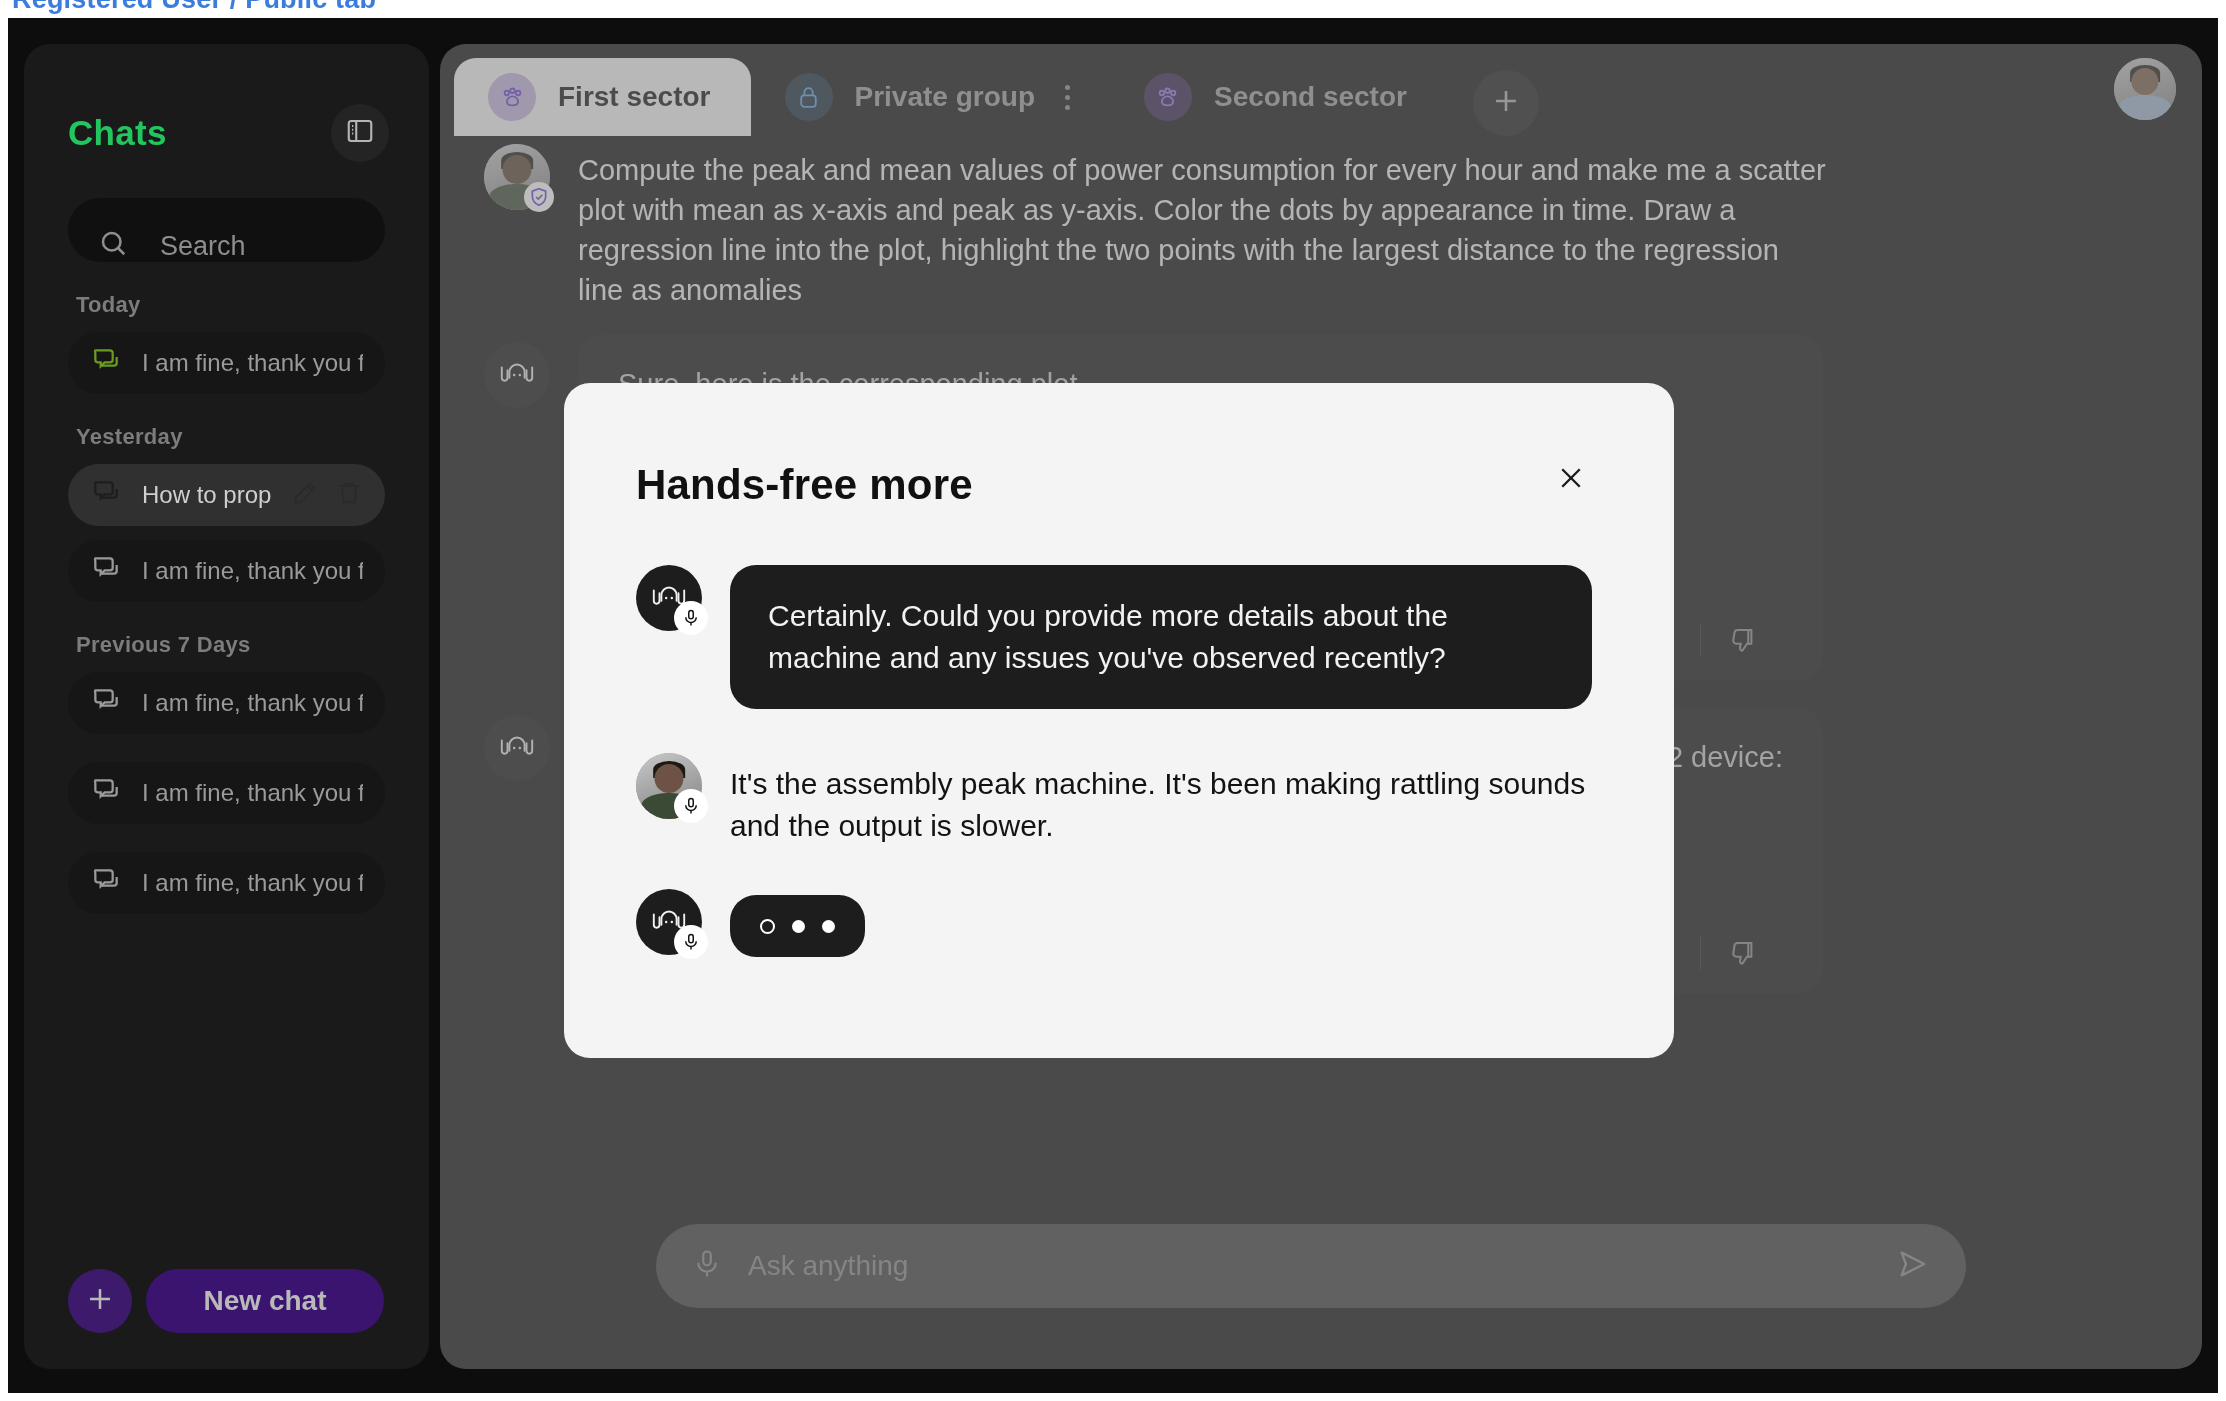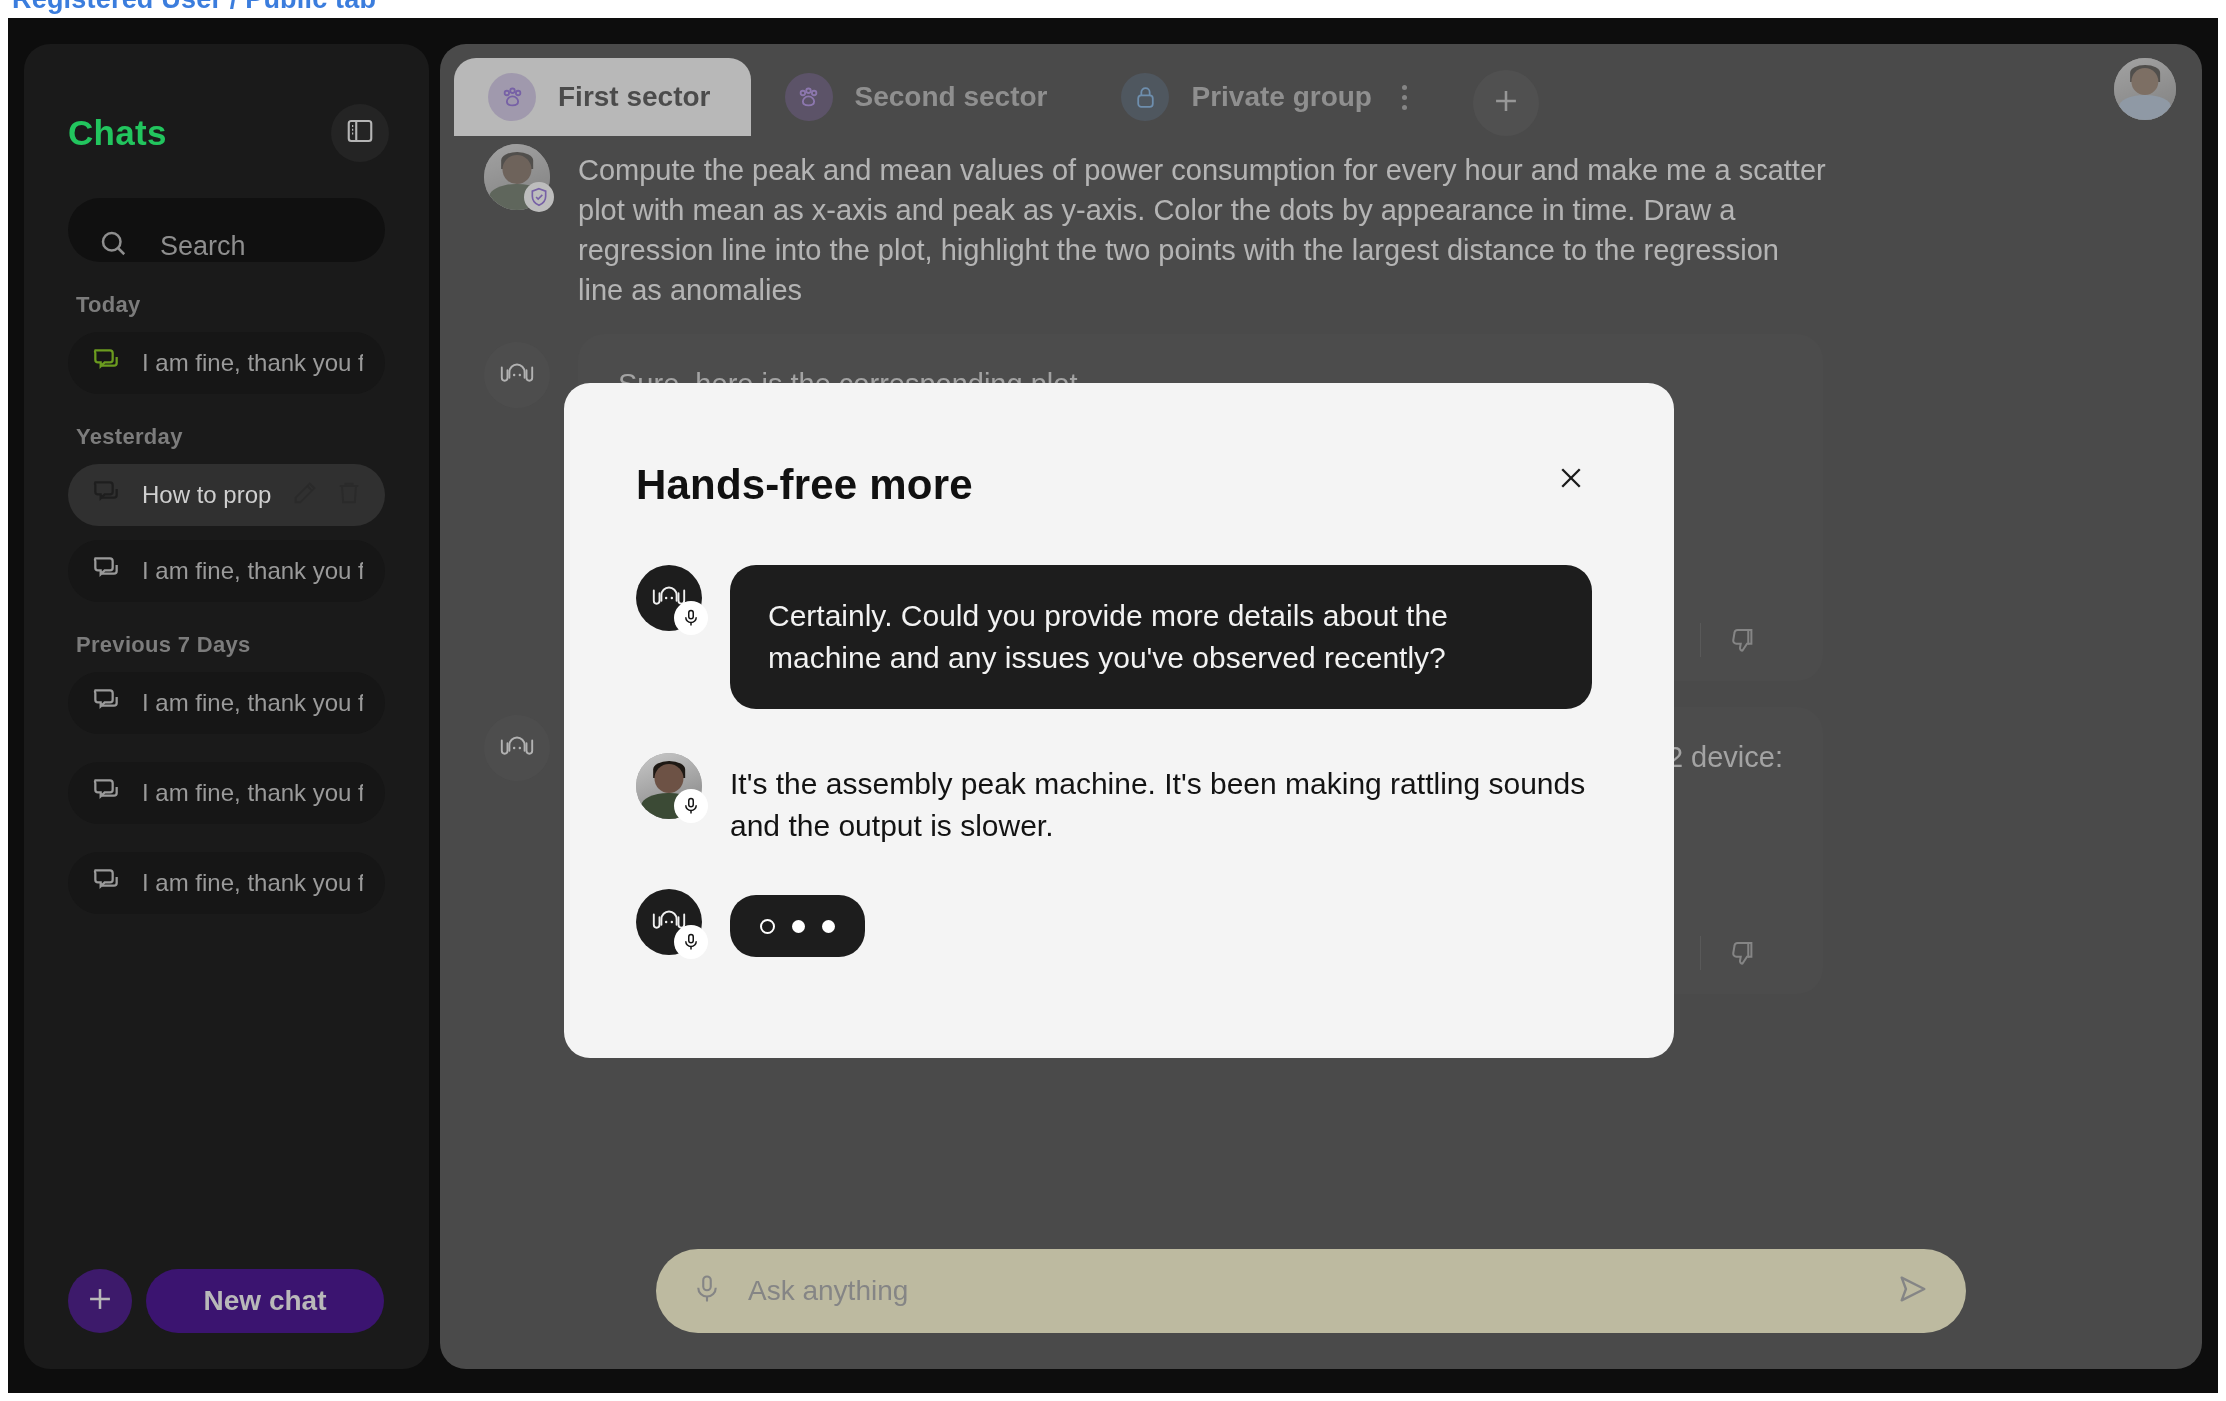--- a/index.html
+++ b/index.html
@@ -271,23 +271,23 @@
     border-radius: 14px;
     background: #9f1239;
     display: flex; align-items: center; justify-content: center;
     flex: 0 0 auto;
   }
   .file-name { font-size: 26px; color: #d3d3d3; font-weight: 700; }
   .file-type { font-size: 21px; color: #7e7e7e; margin-top: 5px; }
 
   .composer {
     position: absolute;
-    left: 216px; bottom: 36px;
+    left: 216px; bottom: 61px;
     width: 1310px; height: 84px;
-    background: #fef9c3;
+    background: #404040;
     border-radius: 42px;
     display: flex; align-items: center;
     padding: 0 36px;
     gap: 26px;
   }
   .composer-input {
     flex: 1;
     background: transparent; border: none; outline: none;
     color: #8b8b8b; font-size: 28px;
     font-family: "Liberation Sans", sans-serif;
@@ -537,44 +537,44 @@
             <circle cx="7" cy="8" r="2"></circle>
               <circle cx="12" cy="6" r="2"></circle>
               <circle cx="17" cy="8" r="2"></circle>
             <path d="M12 11c-3 0-5 2.4-5 4.6S9 19 12 19s5-1.2 5-3.4S15 11 12 11z"></path>
           </svg>
         </span>
         <span class="tab-label">First sector</span>
       </div>
 
       <div class="tab">
+        <span class="tab-icon-circle" style="background:#1b2a3c">
+          <svg width="25" height="25" viewBox="0 0 24 24" fill="none" stroke="#5a9fe0" stroke-width="1.7">
+            <rect x="5" y="10" width="14" height="11" rx="3"></rect>
+              <path d="M8 10V7a4 4 0 0 1 8 0v3"></path>
+          </svg>
+        </span>
+        <span class="tab-label">Private group</span>
+        <span class="tab-menu-dots">
+          <span></span>
+            <span></span>
+            <span></span>
+        </span>
+      </div>
+
+      <div class="tab">
         <span class="tab-icon-circle" style="background:#35224f">
           <svg width="27" height="27" viewBox="0 0 24 24" fill="none" stroke="#9a6de0" stroke-width="1.6">
             <circle cx="7" cy="8" r="2"></circle>
               <circle cx="12" cy="6" r="2"></circle>
               <circle cx="17" cy="8" r="2"></circle>
             <path d="M12 11c-3 0-5 2.4-5 4.6S9 19 12 19s5-1.2 5-3.4S15 11 12 11z"></path>
           </svg>
         </span>
         <span class="tab-label">Second sector</span>
-      </div>
-
-      <div class="tab">
-        <span class="tab-icon-circle" style="background:#1b2a3c">
-          <svg width="25" height="25" viewBox="0 0 24 24" fill="none" stroke="#5a9fe0" stroke-width="1.7">
-            <rect x="5" y="10" width="14" height="11" rx="3"></rect>
-              <path d="M8 10V7a4 4 0 0 1 8 0v3"></path>
-          </svg>
-        </span>
-        <span class="tab-label">Private group</span>
-        <span class="tab-menu-dots">
-          <span></span>
-            <span></span>
-            <span></span>
-        </span>
       </div>
 
       <div class="tab-add">
         <span>
           <svg width="34" height="34" viewBox="0 0 24 24" fill="none" stroke="#b0b0b0" stroke-width="1.8">
             <line x1="12" y1="5" x2="12" y2="19"></line>
               <line x1="5" y1="12" x2="19" y2="12"></line>
           </svg>
         </span>
       </div>

